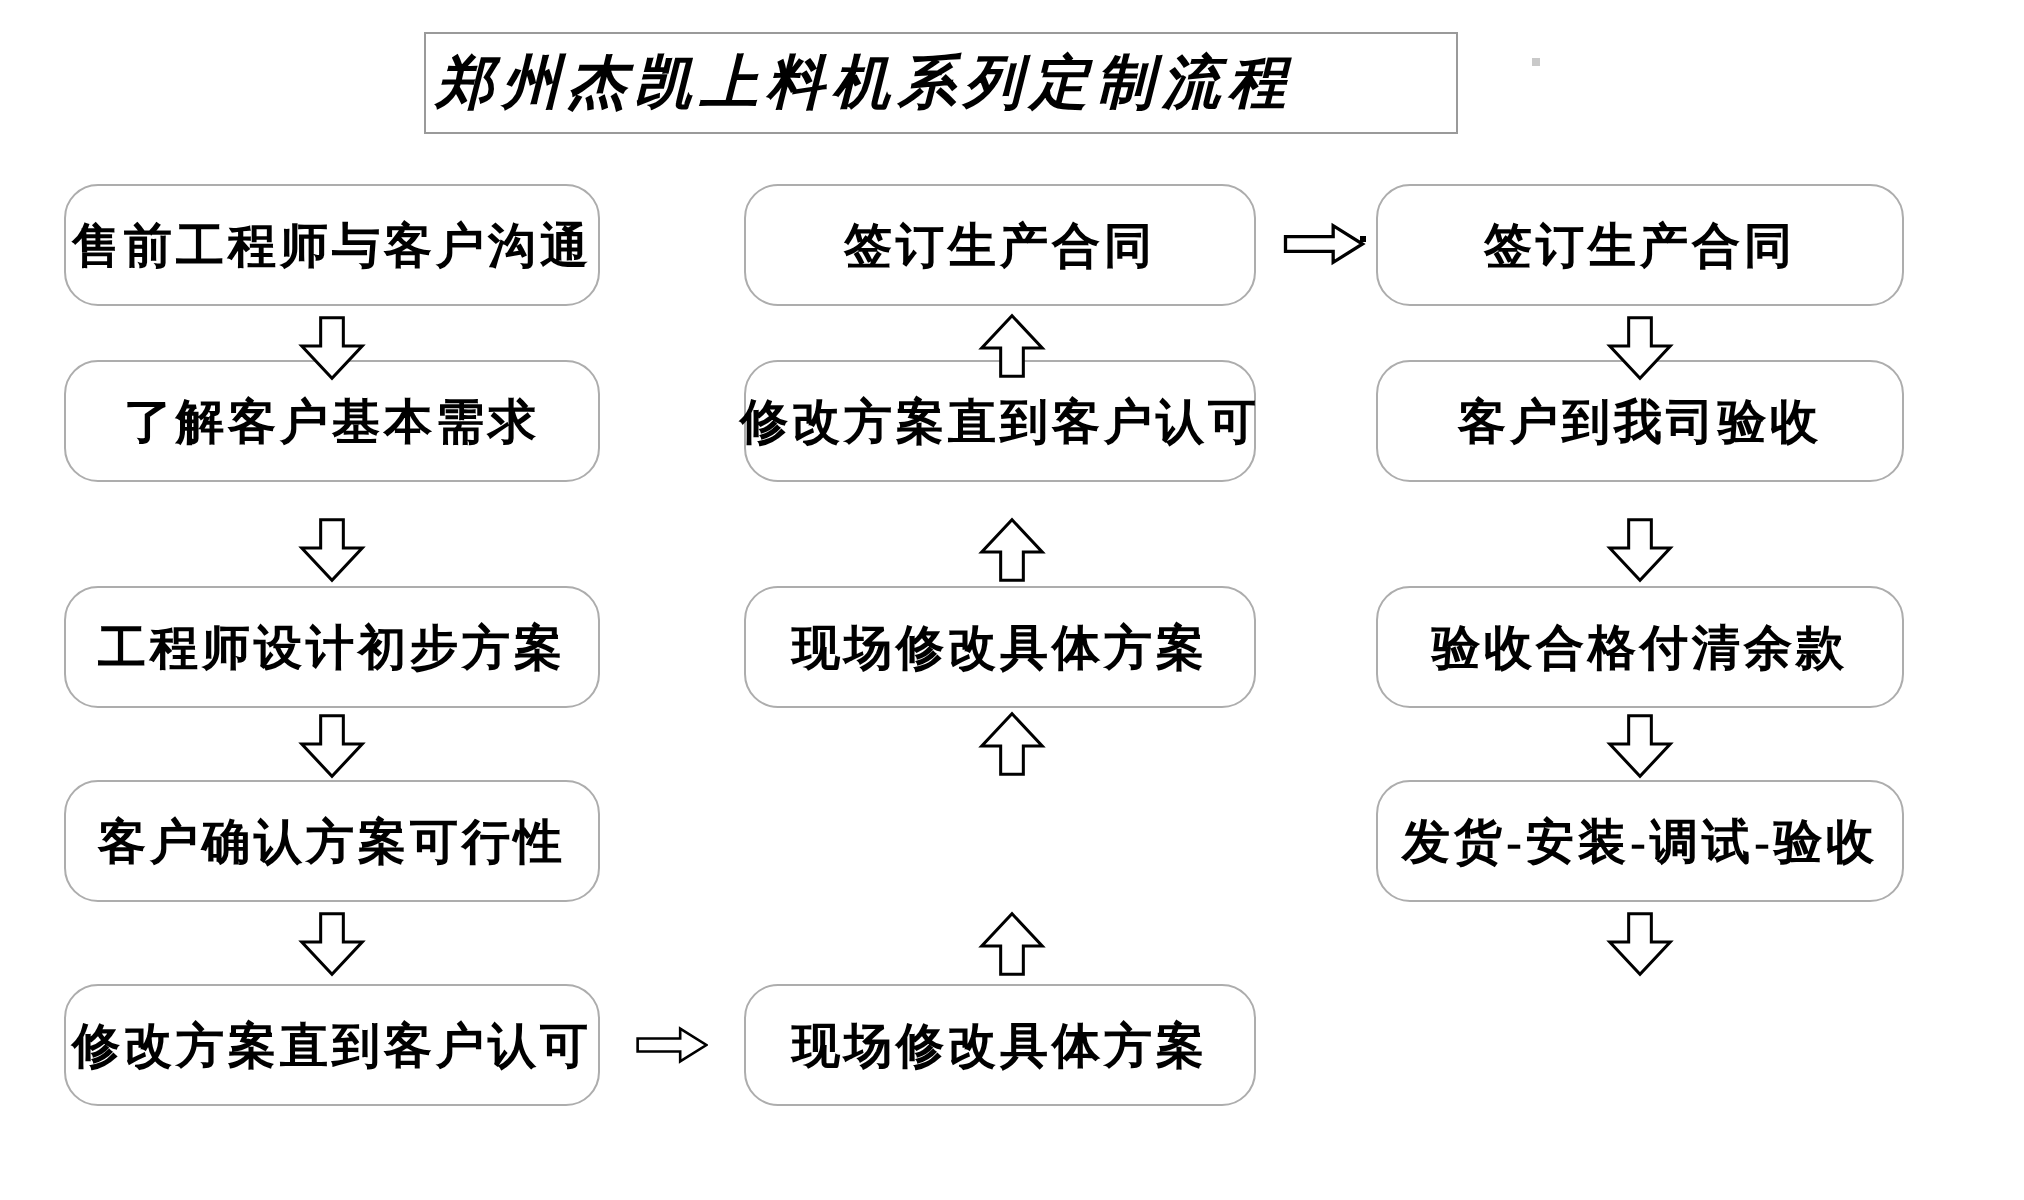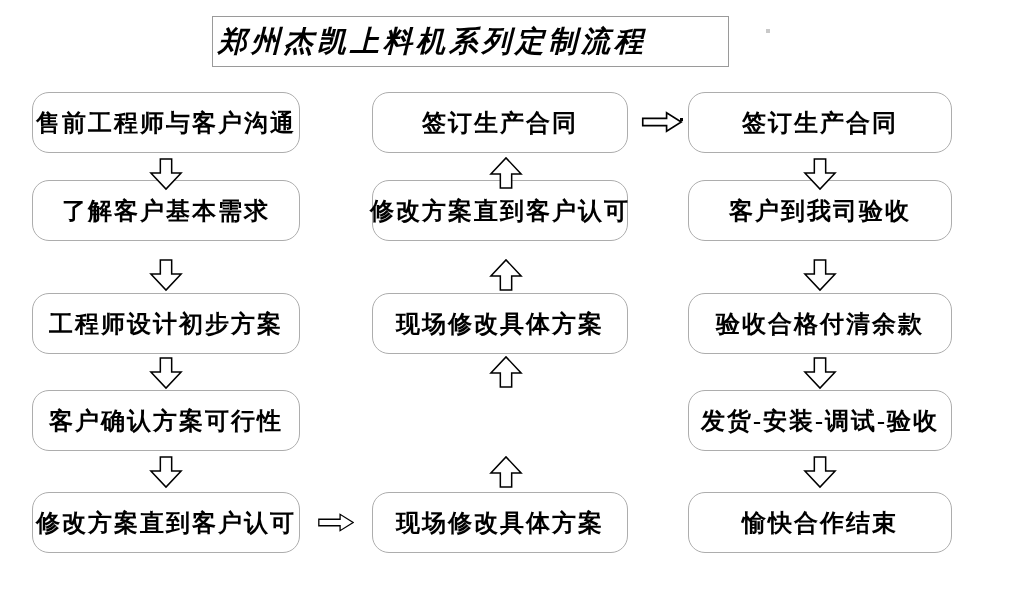--- a/index.html
+++ b/index.html
@@ -116,23 +116,20 @@
   </div>
   <div class="node col-r r2">
     <span class="node-label">客户到我司验收</span>
   </div>
   <div class="node col-r r3">
     <span class="node-label">验收合格付清余款</span>
   </div>
   <div class="node col-r r4">
     <span class="node-label">发货-安装-调试-验收</span>
   </div>
-  <div class="node col-r r5">
-    <span class="node-label">愉快合作结束</span>
-  </div>
 
   <svg class="arrow" style="left:149px;top:157px" width="34" height="34" viewBox="0 0 36 34">
       <path d="M12 1 V16 H2 L18 33 L34 16 H24 V1 Z"></path>
     </svg>
   <svg class="arrow" style="left:149px;top:258px" width="34" height="34" viewBox="0 0 36 34">
       <path d="M12 1 V16 H2 L18 33 L34 16 H24 V1 Z"></path>
     </svg>
   <svg class="arrow" style="left:149px;top:356px" width="34" height="34" viewBox="0 0 36 34">
       <path d="M12 1 V16 H2 L18 33 L34 16 H24 V1 Z"></path>
     </svg>

